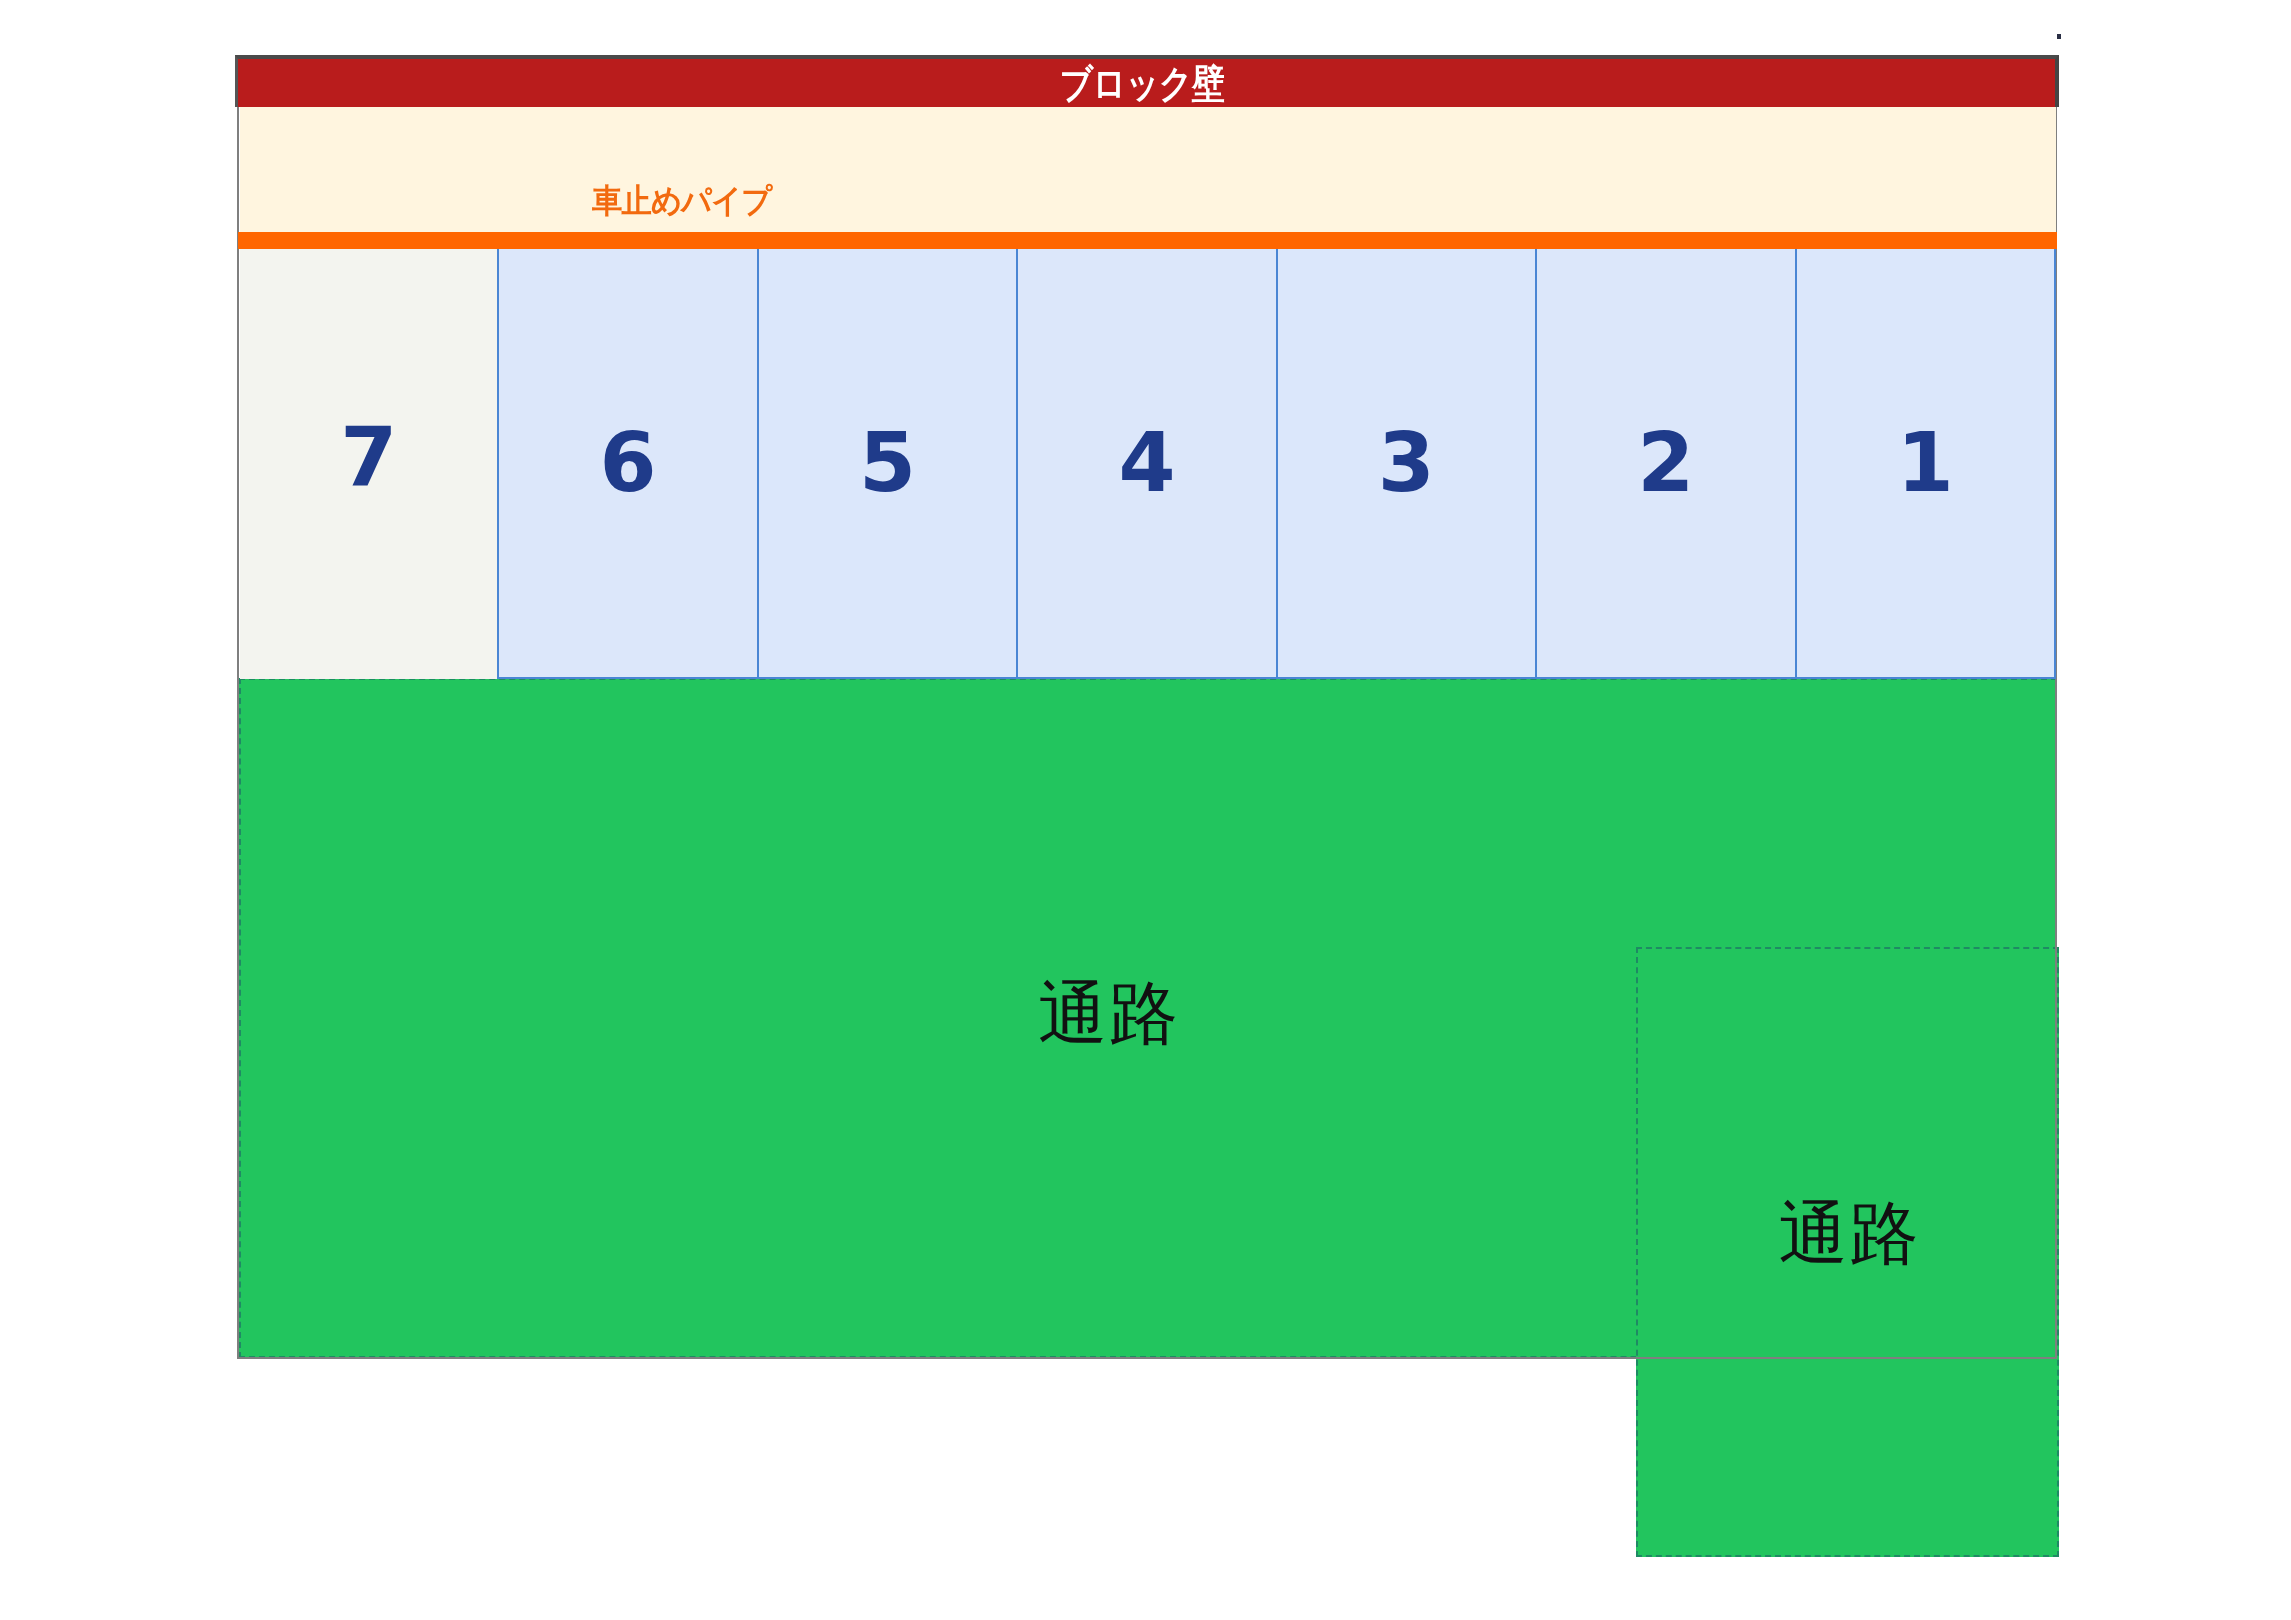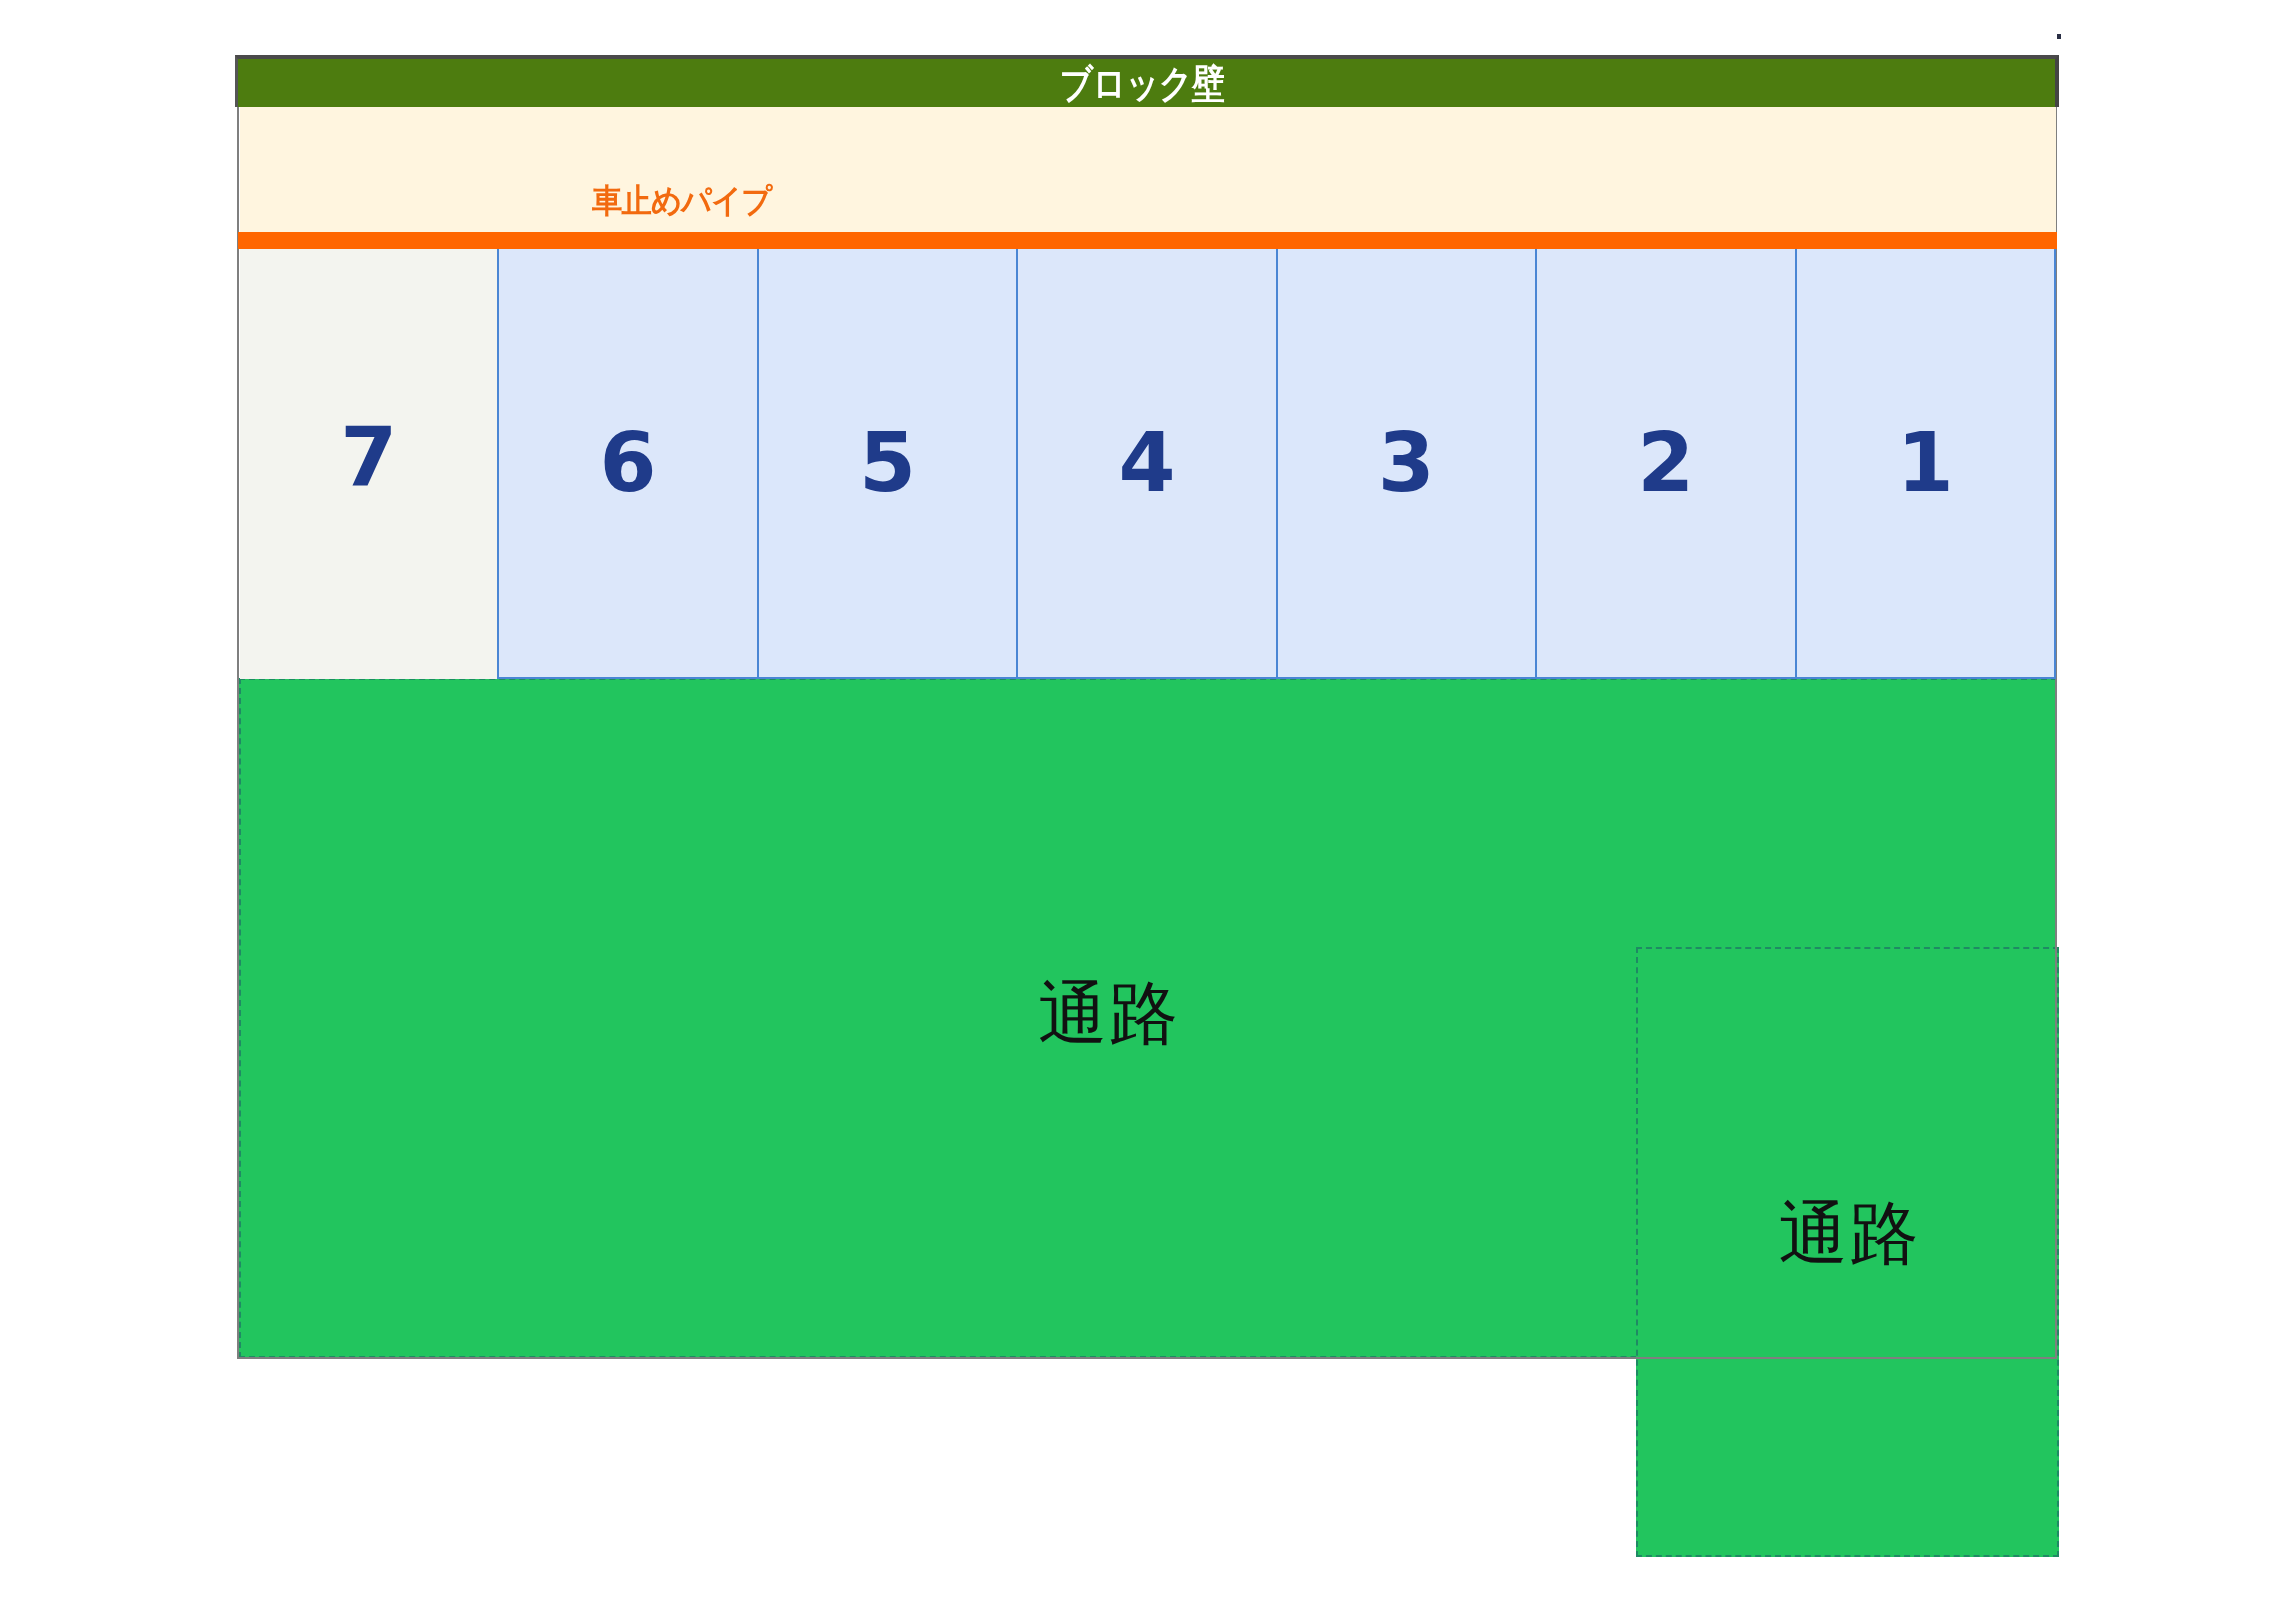--- a/index.html
+++ b/index.html
@@ -19,21 +19,21 @@
     
     #lot-frame {
       left: 237px; top: 56px; width: 1820px; height: 1303px;
       border: 2.9px solid #7f7f7f;
       border-top: none;
     }
 
     
     #block-wall {
       left: 235px; top: 55px; width: 1824px; height: 52px;
-      background: #4d7c0f;
+      background: #b91c1c;
       border-top: 4.9px solid #4a4a4a;
       border-left: 3.9px solid #555555;
       border-right: 4.9px solid #444444;
       display: flex; align-items: center; justify-content: center;
     }
     #block-wall-label {
       color: #ffffff;
       font-weight: bold;
       font-size: 39px;
       letter-spacing: -1px;

